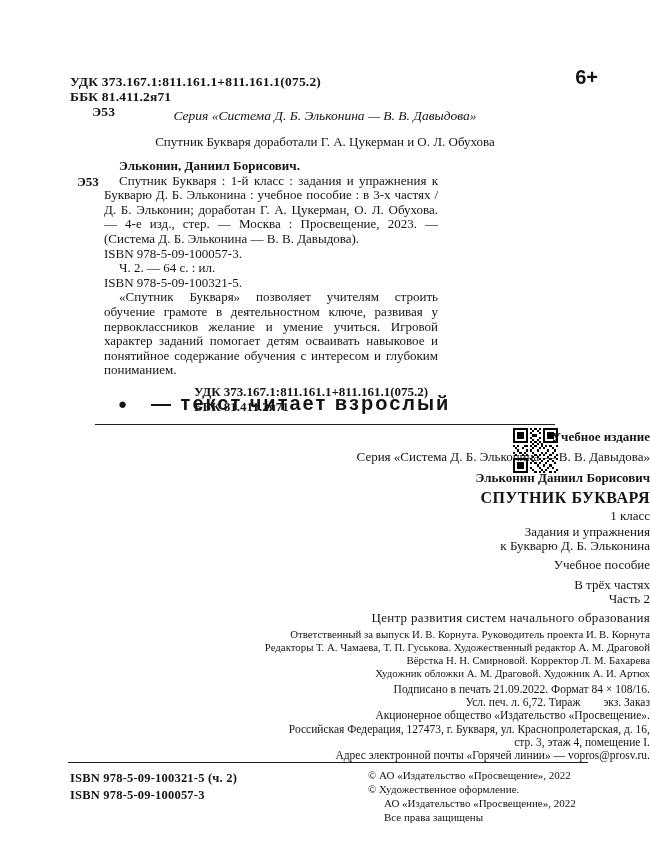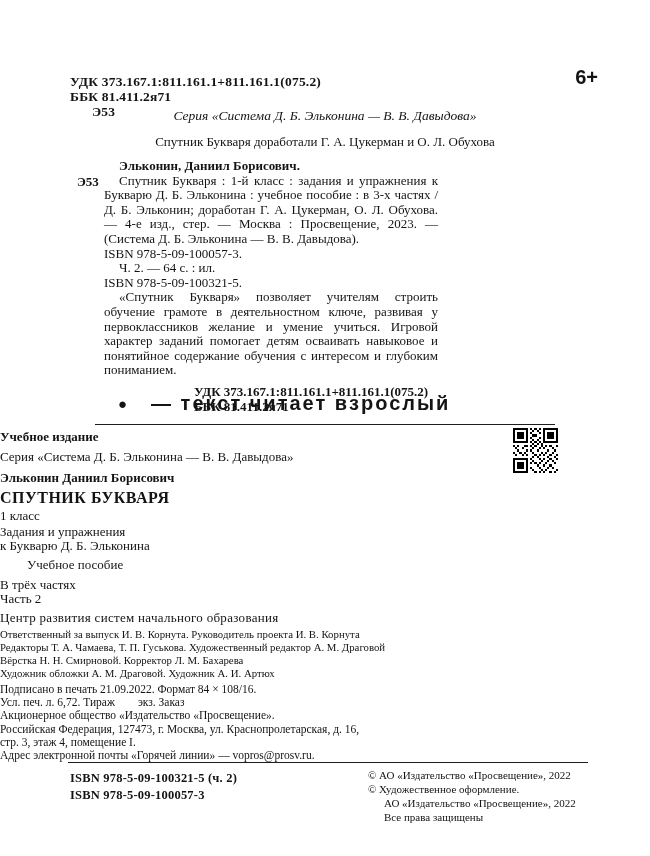--- a/index.html
+++ b/index.html
@@ -29,21 +29,21 @@
   .legend{position:absolute;left:118px;top:392px;display:flex;align-items:center;gap:24px;font-family:"Liberation Sans",sans-serif;}
   .legend-bullet{font-size:15px;line-height:1;}
   .legend-text{font-size:20px;font-weight:bold;letter-spacing:2px;}
 
   .rule{position:absolute;height:0;border-top:1.5px solid #1d1d1d;}
   .rule-top{left:95px;right:95px;top:424px;}
   .rule-bottom{left:68px;right:62px;top:762px;}
 
   .qr{position:absolute;left:513px;top:428px;width:45px;height:45px;}
 
-  .imprint{position:absolute;left:0;right:9px;top:430px;text-align:left;font-size:13px;line-height:14px;}
+  .imprint{position:absolute;left:0;right:0;top:430px;text-align:right;font-size:13px;line-height:14px;}
   .imp-series{margin-top:6px;}
   .imp-author{margin-top:7px;font-weight:bold;}
   .imp-title{margin-top:4px;font-size:16px;line-height:18px;font-weight:bold;letter-spacing:.5px;}
   .imp-grade{margin-top:2px;}
   .imp-sub1{margin-top:2px;}
   .imp-type{margin-top:5px;padding-left:27px;}
   .imp-parts{margin-top:6px;}
   .imp-center{margin-top:5px;letter-spacing:.3px;}
   .imp-credits{margin-top:3px;font-size:10.8px;line-height:13px;}
   .imp-print{margin-top:3px;font-size:11.5px;line-height:13.2px;}
@@ -123,21 +123,21 @@
     <div>Ответственный за выпуск И. В. Корнута. Руководитель проекта И. В. Корнута</div>
     <div>Редакторы Т. А. Чамаева, Т. П. Гуськова. Художественный редактор А. М. Драговой</div>
     <div>Вёрстка Н. Н. Смирновой. Корректор Л. М. Бахарева</div>
     <div>Художник обложки А. М. Драговой. Художник А. И. Артюх</div>
   </div>
 
   <div class="imp-print">
     <div>Подписано в печать 21.09.2022. Формат 84 × 108/16.</div>
     <div>Усл. печ. л. 6,72. Тираж&nbsp;&nbsp;&nbsp;&nbsp;&nbsp;&nbsp;&nbsp;&nbsp;экз. Заказ</div>
     <div>Акционерное общество «Издательство «Просвещение».</div>
-    <div>Российская Федерация, 127473, г. Москва, ул. Краснопролетарская, д. 16,</div>
+    <div>Российская Федерация, 127473, г. Букваря, ул. Краснопролетарская, д. 16,</div>
     <div>стр. 3, этаж 4, помещение I.</div>
     <div>Адрес электронной почты «Горячей линии» — vopros@prosv.ru.</div>
   </div>
 </div>
 
 <div class="rule rule-bottom"></div>
 
 <div class="footer-isbn">
   <div>ISBN 978-5-09-100321-5 (ч. 2)</div>
   <div>ISBN 978-5-09-100057-3</div>

